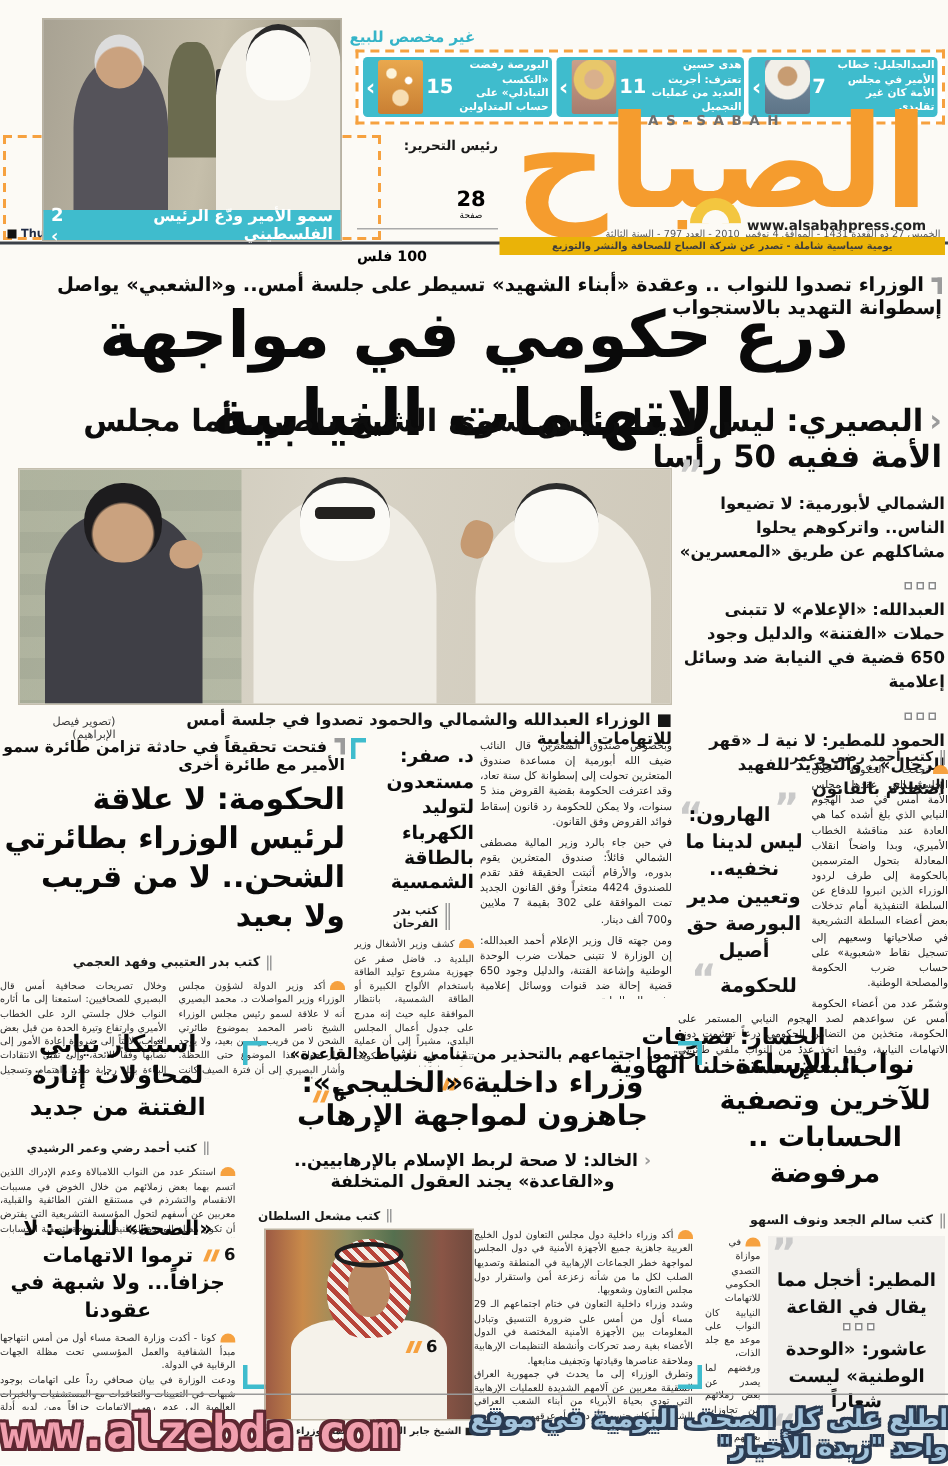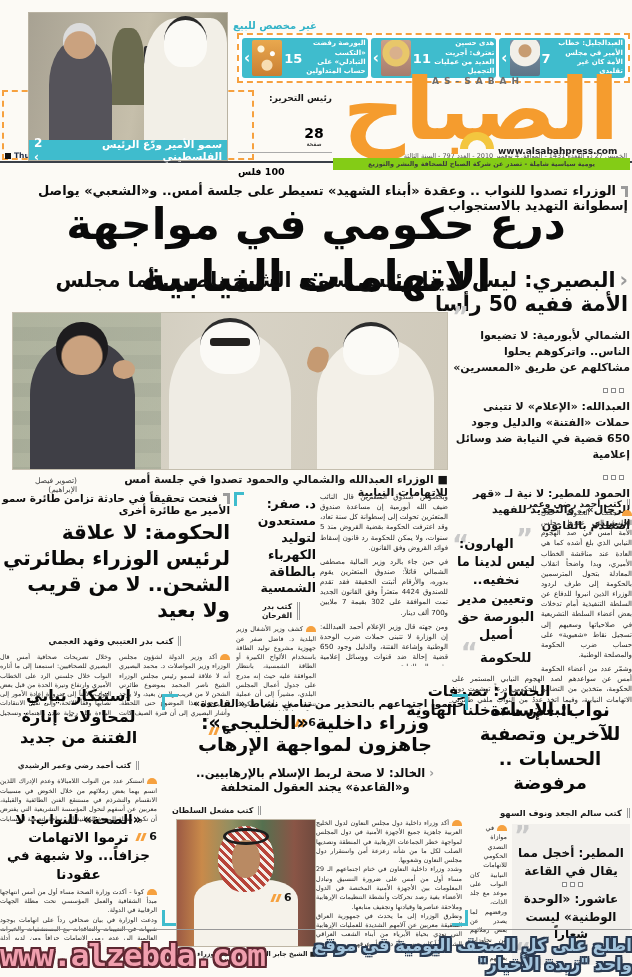--- a/index.html
+++ b/index.html
@@ -30,21 +30,21 @@
   .p1-ghutra{position:absolute;right:10%;top:2%;width:22%;height:40%;background:#fbfaf6;border-radius:50% 50% 40% 40%;border-top:4px solid #2a2a2a}
   .p1-cam{position:absolute;left:58%;top:26%;width:12%;height:14%;background:#2e2e30;border-radius:2px}
   .capbar{position:absolute;left:0;bottom:0;width:100%;height:20px;background:#3fbccd;color:#fff;display:flex;align-items:center;justify-content:space-between;padding:0 5px;direction:rtl}
   .capbar .ct{font-size:10.5px;font-weight:bold}
   .capbar .cp{font-size:12px;font-weight:bold;direction:ltr}
 
   .logo{left:332px;top:58px;width:298px;height:102px;text-align:center;font-size:86px;font-weight:bold;color:#f59c2e;line-height:102px;letter-spacing:-2px;z-index:1}
   .logo-arc{position:absolute;left:128px;top:74px;width:34px;height:17px;border:8px solid #f3c63f;border-bottom:none;border-radius:34px 34px 0 0}
   .assabah{left:418px;top:76px;width:120px;text-align:center;font-size:9px;font-weight:bold;color:#6e6e6e;letter-spacing:5px;z-index:3;direction:ltr}
   .mh-url{left:498px;top:146px;font-size:9px;font-weight:bold;color:#222;direction:ltr;z-index:3}
-  .tagbar{left:333px;top:158px;width:297px;height:12px;background:#84cc16;font-size:6.5px;font-weight:bold;color:#3c3c3c;text-align:center;line-height:12px;z-index:3}
+  .tagbar{left:333px;top:158px;width:297px;height:12px;background:#eab308;font-size:6.5px;font-weight:bold;color:#3c3c3c;text-align:center;line-height:12px;z-index:3}
   .editor{left:236px;top:92px;width:96px;text-align:right;font-size:9px;font-weight:bold;color:#1a1a1a;line-height:1.5}
   .pages{left:296px;top:126px;width:36px;text-align:center}
   .pages b{font-size:14px;display:block;line-height:1}
   .pages i{font-style:normal;font-size:6px;display:block}
   .price{left:238px;top:152px;width:94px;border-top:1px solid #aaa;padding-top:13px;font-size:9.5px;font-weight:bold;text-align:left}
   .daterow{left:0;top:150px;width:632px;height:13px;border-bottom:2px solid #3b4048;display:flex;align-items:center;justify-content:space-between;direction:ltr;padding:0 5px}
   .d-en{font-size:7.5px;font-weight:bold;color:#1e2a44;display:flex;align-items:center;gap:3px}
   .d-en .sqb{width:6px;height:6px;background:#111;display:inline-block}
   .d-ar{font-size:6.5px;color:#555;direction:rtl}
 

